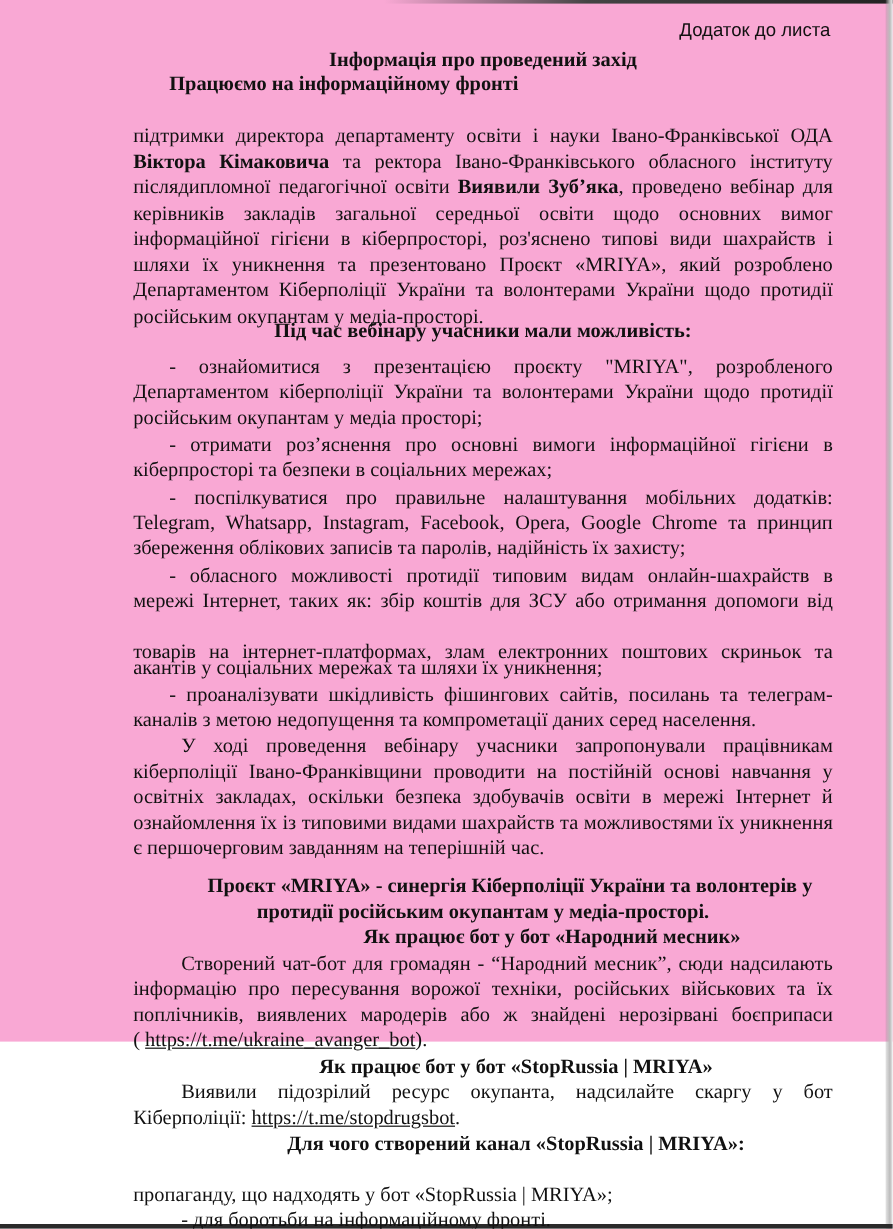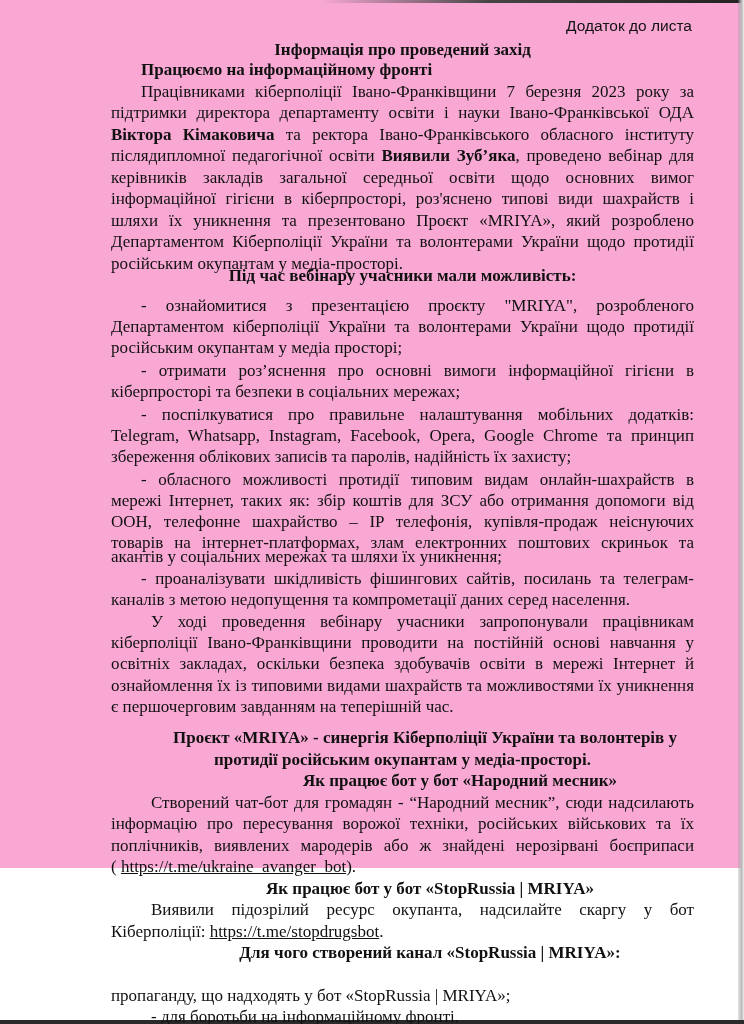--- a/index.html
+++ b/index.html
@@ -32,21 +32,20 @@
 <div class="page">
   <div class="scan-top"></div>
   <div class="scan-right"></div>
   <div class="scan-bottom"></div>
 
   <div class="annex">Додаток до листа</div>
 
   <div class="ln center b" style="top:39px; left:111px; width:583px;">Інформація про проведений захід</div>
   <div class="ln last b" style="top:59px; left:141px; width:553px;">Працюємо на інформаційному фронті</div>
 
-  <div class="ln ind1" style="top:81px;">Працівниками кіберполіції Івано-Франківщини 7 березня 2023 року за</div>
   <div class="ln" style="top:102px;">підтримки директора департаменту освіти і науки Івано-Франківської ОДА</div>
   <div class="ln" style="top:124px;"><span class="b">Віктора Кімаковича</span><span> та ректора Івано-Франківського обласного інституту</span></div>
   <div class="ln" style="top:145px;"><span>післядипломної педагогічної освіти </span><span class="b">Виявили Зуб’яка</span><span>, проведено вебінар для</span></div>
   <div class="ln" style="top:167px;">керівників закладів загальної середньої освіти щодо основних вимог</div>
   <div class="ln" style="top:188px;">інформаційної гігієни в кіберпросторі, роз'яснено типові види шахрайств і</div>
   <div class="ln" style="top:210px;">шляхи їх уникнення та презентовано Проєкт «MRIYA», який розроблено</div>
   <div class="ln" style="top:231px;">Департаментом Кіберполіції України та волонтерами України щодо протидії</div>
   <div class="ln last" style="top:253px;">російським окупантам у медіа-просторі.</div>
 
   <div class="ln center b" style="top:265px; top:265px;">Під час вебінару учасники мали можливість:</div>
@@ -57,21 +56,20 @@
 
   <div class="ln ind1" style="top:360px;">-   отримати роз’яснення про основні вимоги інформаційної гігієни в</div>
   <div class="ln last" style="top:381px;">кіберпросторі та безпеки в соціальних мережах;</div>
 
   <div class="ln ind1" style="top:404px;">- поспілкуватися про правильне налаштування мобільних додатків:</div>
   <div class="ln" style="top:425px;">Telegram, Whatsapp, Instagram, Facebook, Opera, Google Chrome та принцип</div>
   <div class="ln last" style="top:446px;">збереження облікових записів та паролів, надійність їх захисту;</div>
 
   <div class="ln ind1" style="top:469px;">-   обласного можливості протидії типовим видам онлайн-шахрайств в</div>
   <div class="ln" style="top:490px;">мережі Інтернет, таких як: збір коштів для ЗСУ або отримання допомоги від</div>
-  <div class="ln" style="top:511px;">ООН, телефонне шахрайство – IP телефонія, купівля-продаж неіснуючих</div>
   <div class="ln" style="top:532px;">товарів на інтернет-платформах, злам електронних поштових скриньок та</div>
   <div class="ln last" style="top:546px; top:546px;">акантів у соціальних мережах  та шляхи їх уникнення;</div>
 
   <div class="ln ind1" style="top:568px;">-   проаналізувати шкідливість фішингових сайтів, посилань та телеграм-</div>
   <div class="ln last" style="top:589px;">каналів з метою недопущення та компрометації даних серед населення.</div>
 
   <div class="ln ind3" style="top:611px;">У ході проведення вебінару учасники запропонували працівникам</div>
   <div class="ln" style="top:632px;">кіберполіції Івано-Франківщини проводити на постійній основі навчання у</div>
   <div class="ln" style="top:653px;">освітніх закладах, оскільки безпека здобувачів освіти в мережі Інтернет й</div>
   <div class="ln" style="top:675px;">ознайомлення їх із типовими видами шахрайств та можливостями їх уникнення</div>

